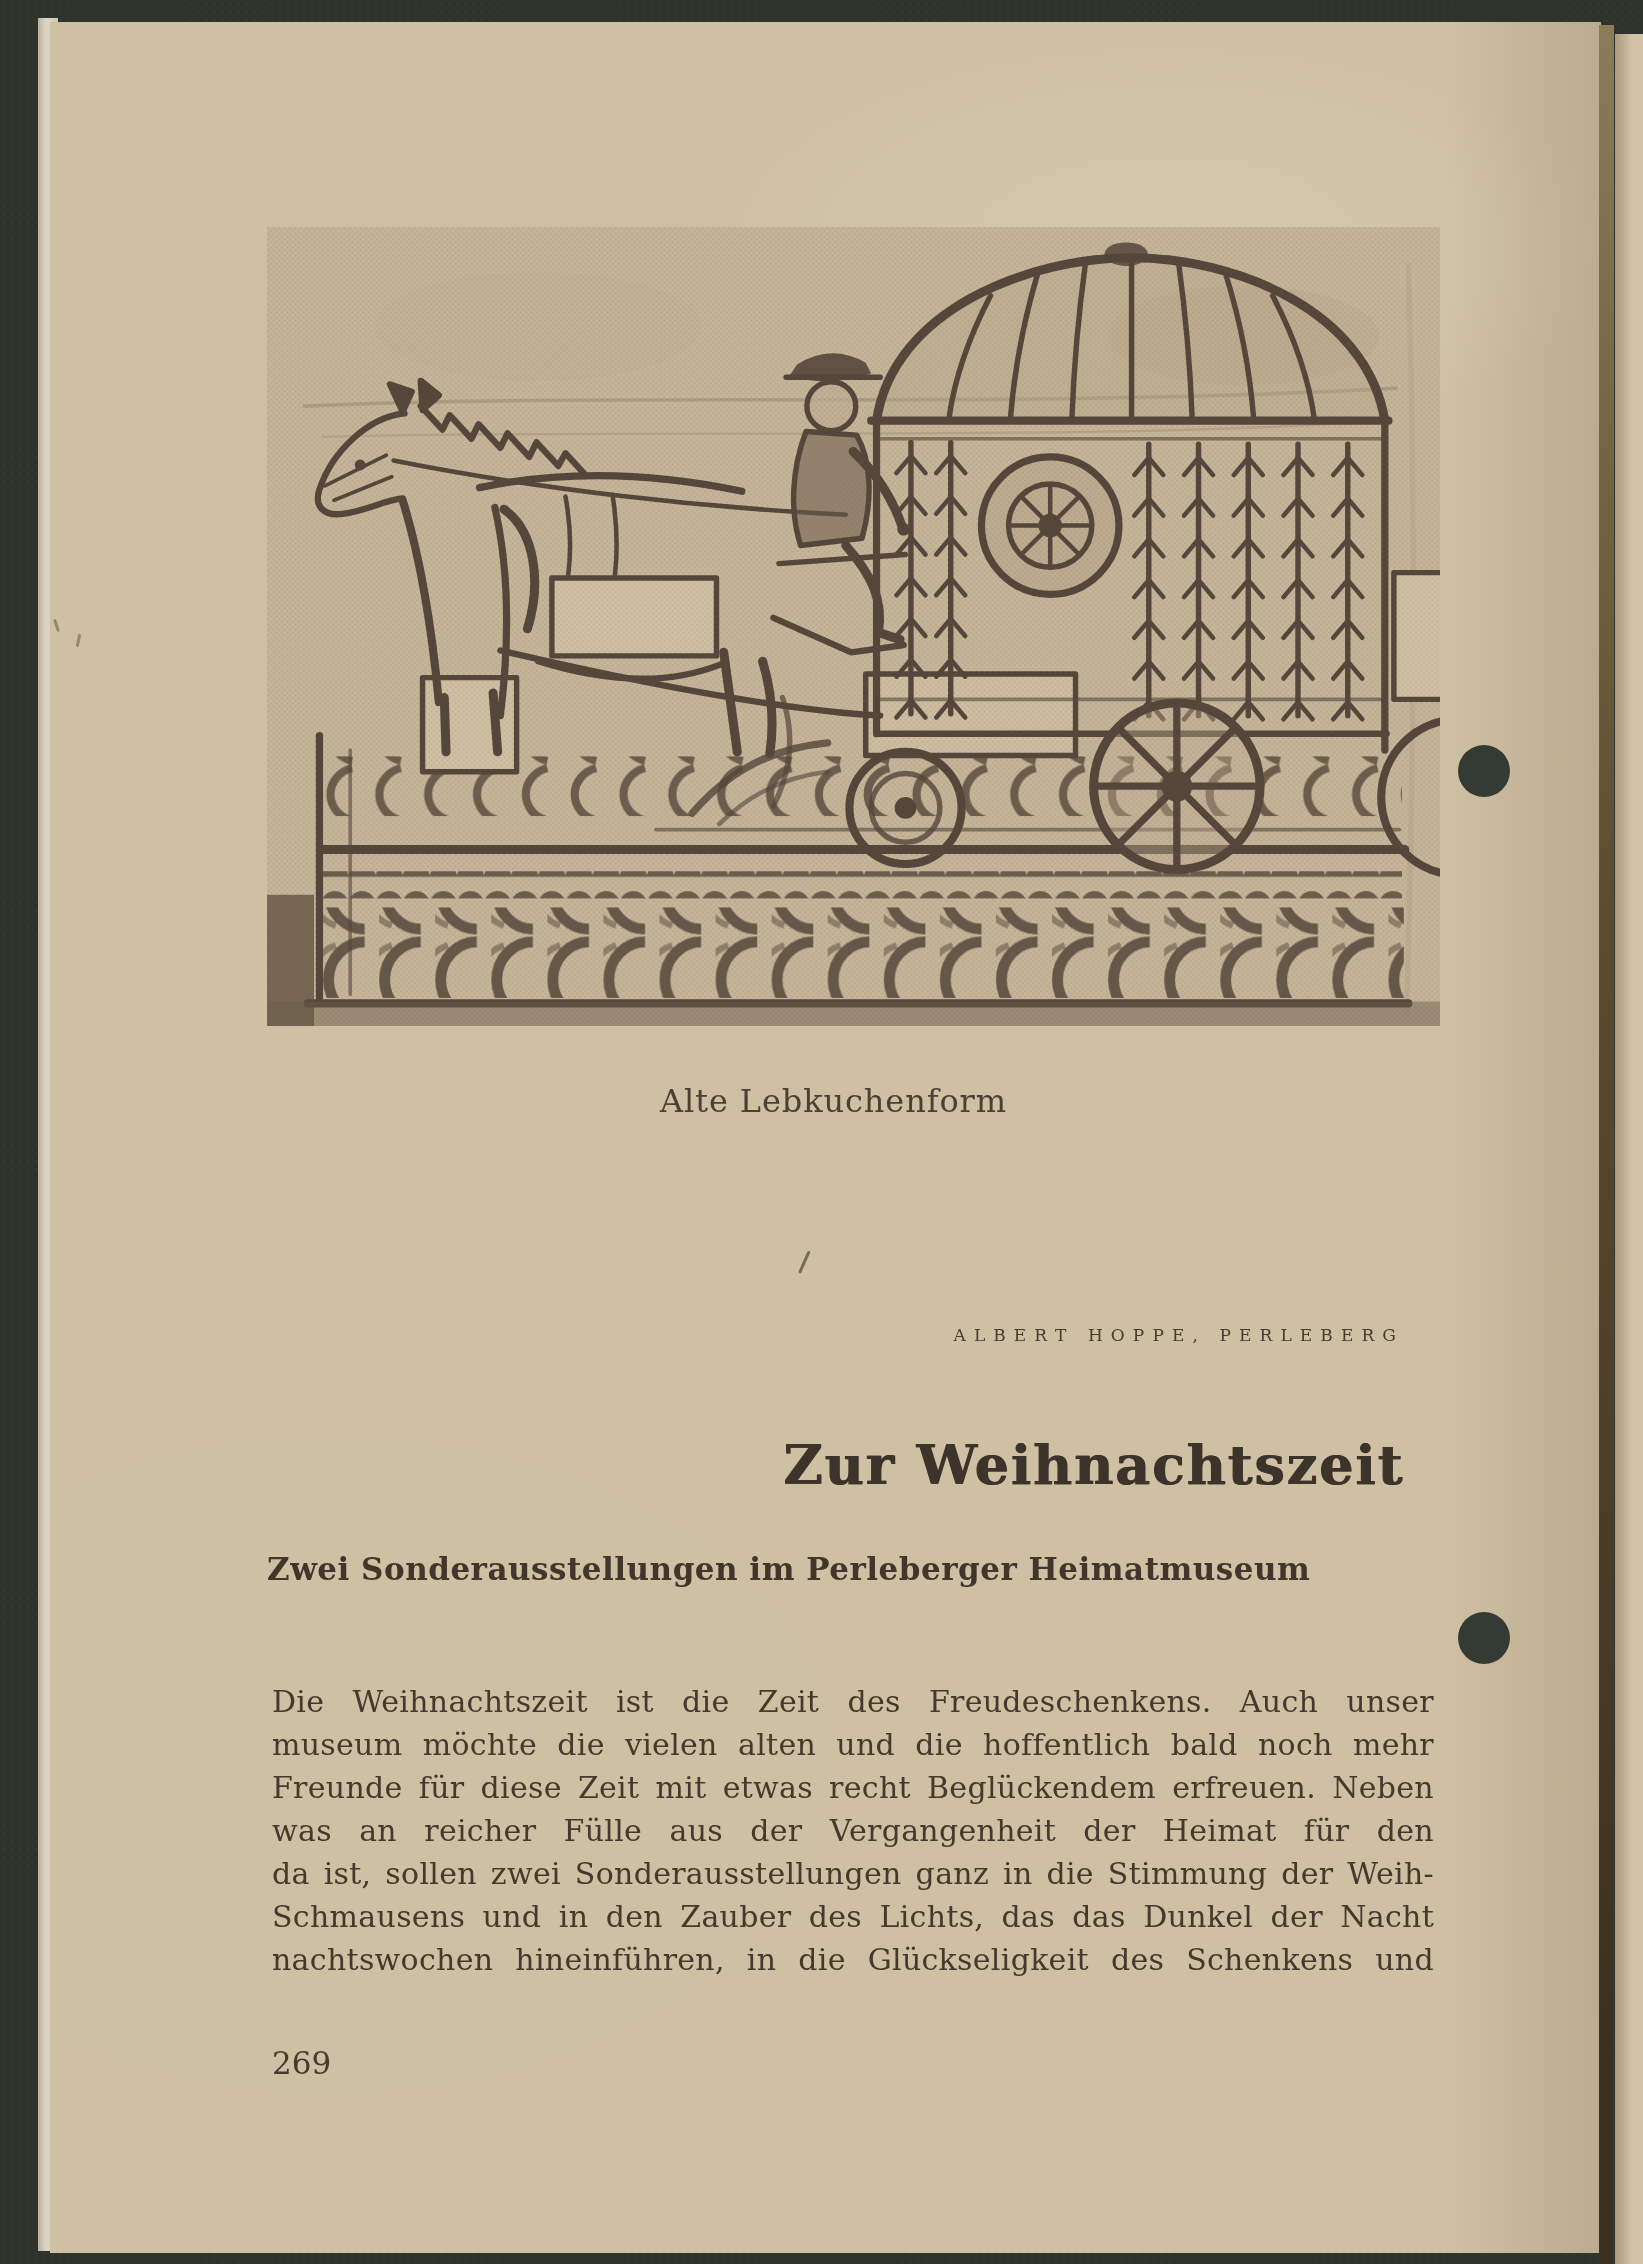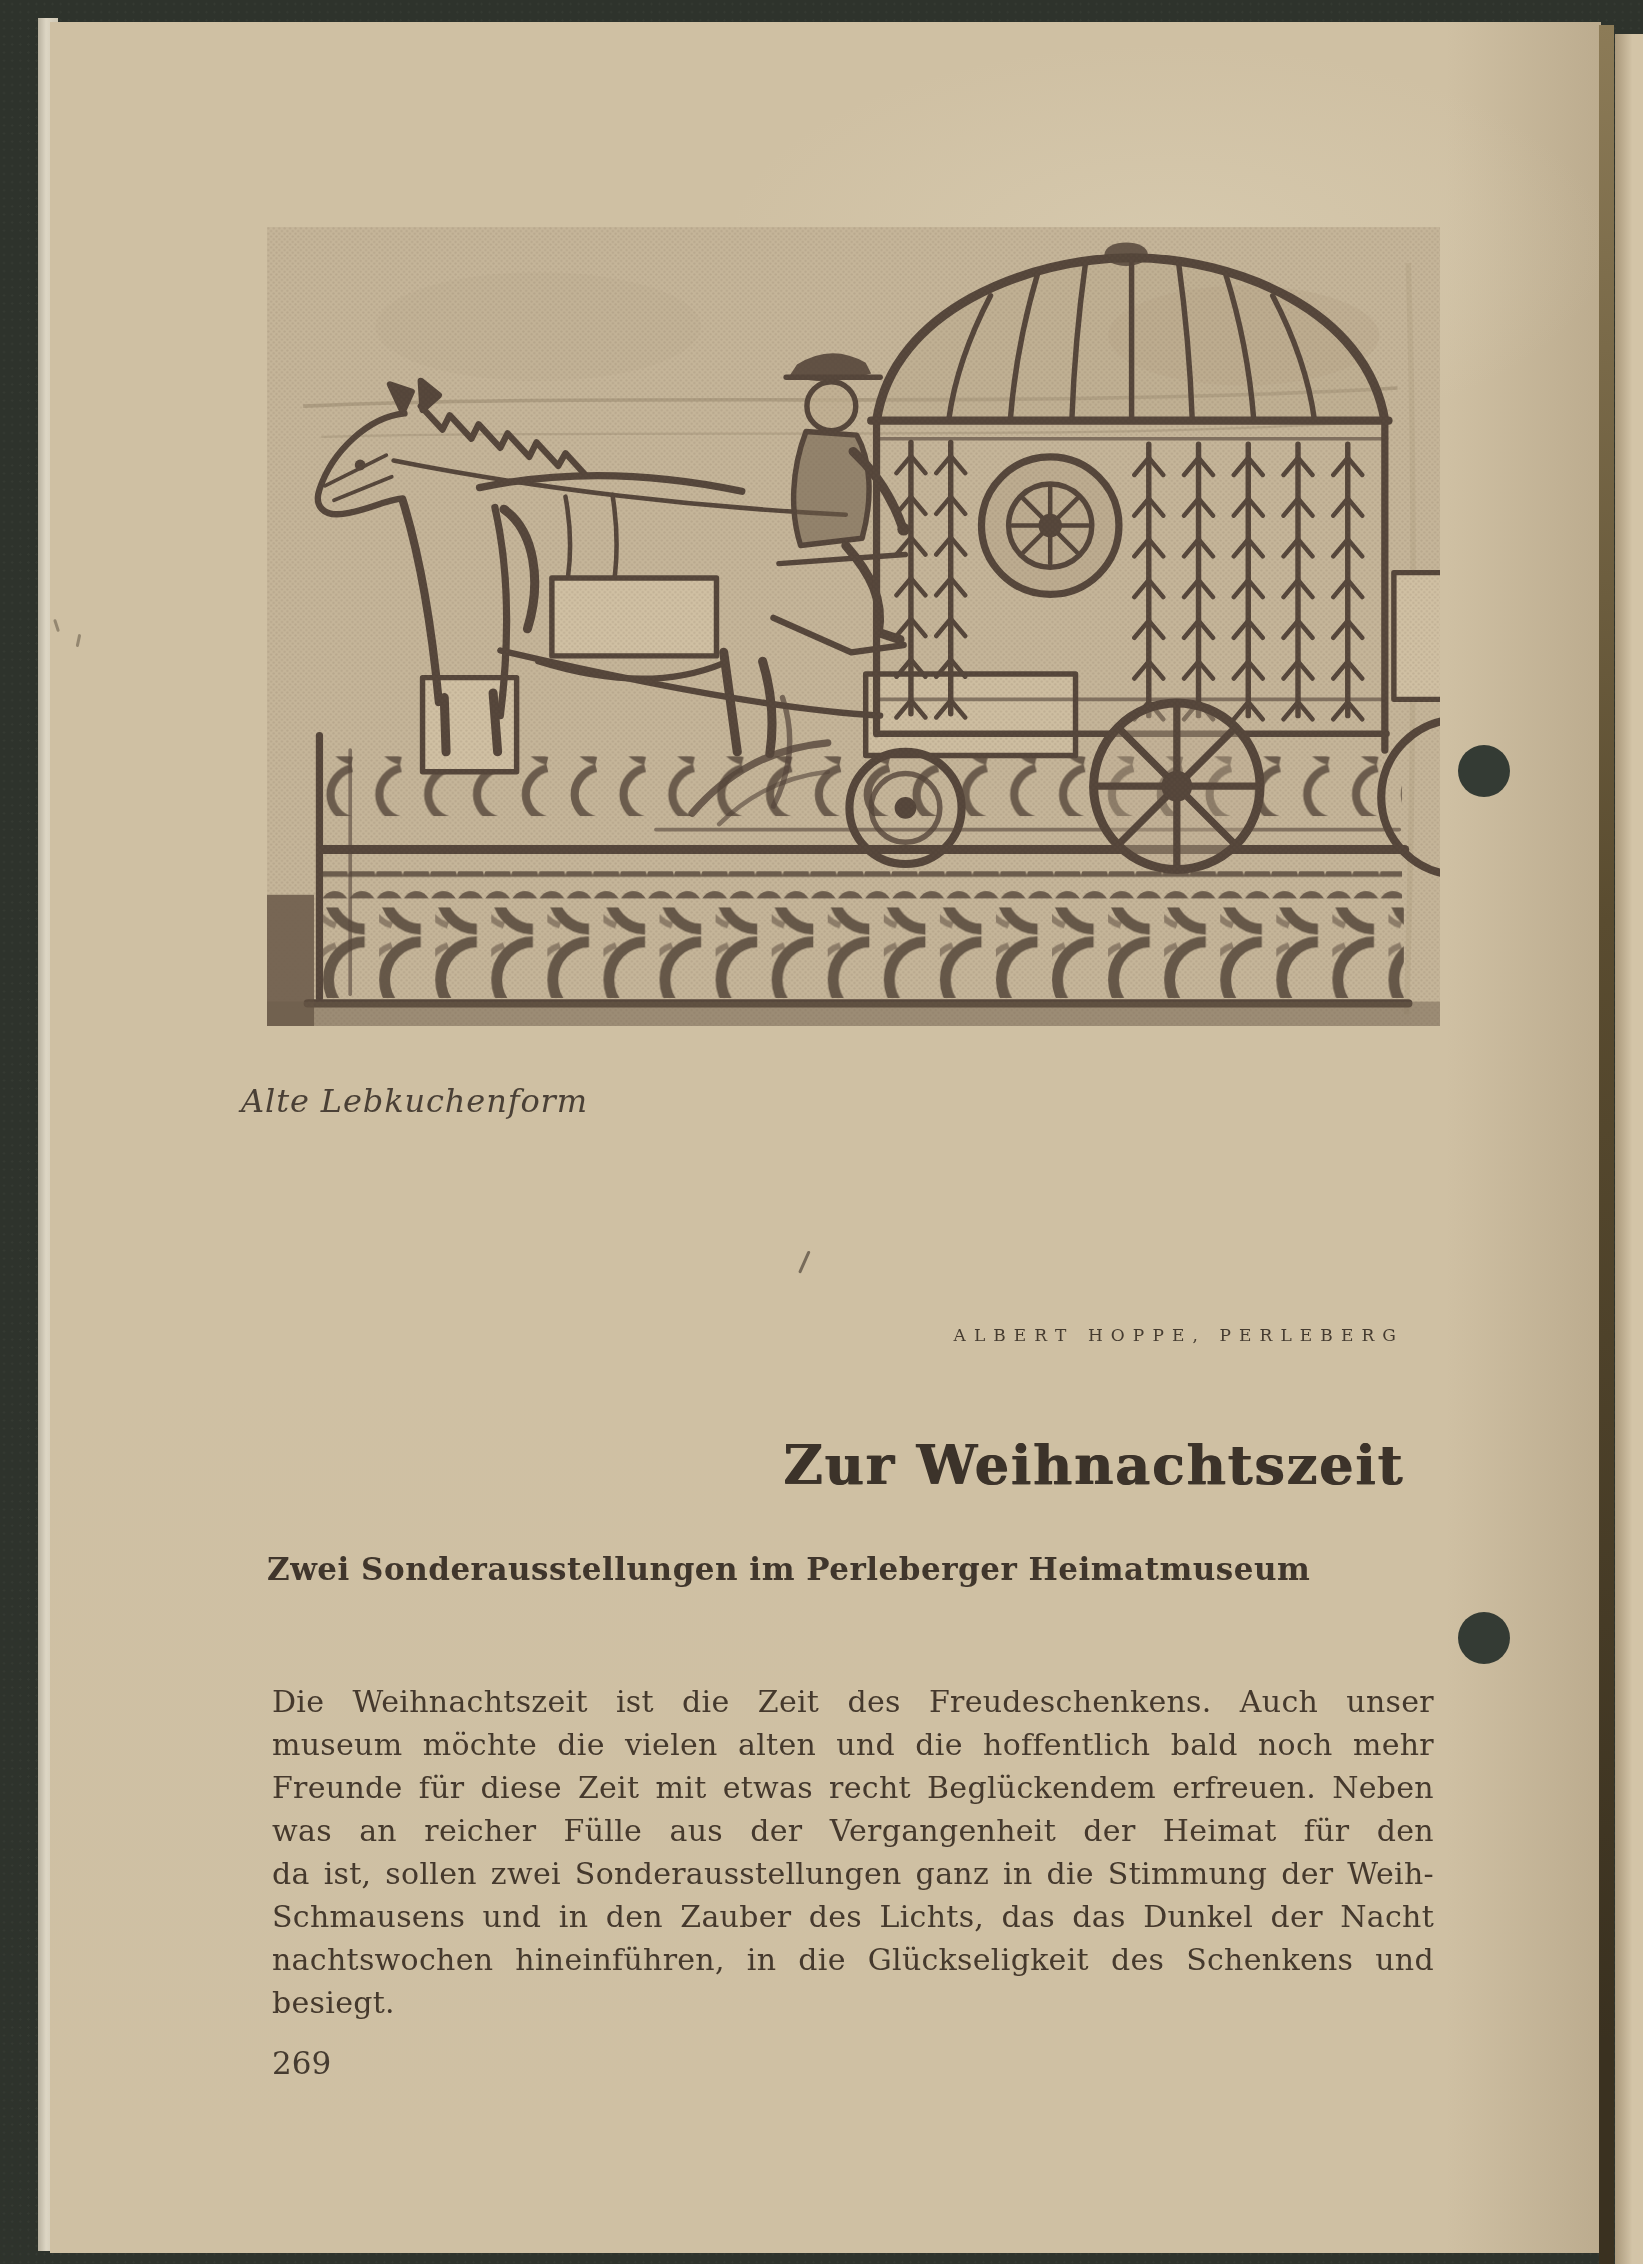--- a/index.html
+++ b/index.html
@@ -25,22 +25,22 @@
     color:#42382e;
   }
   
   .photo{
     position:absolute;left:217px;top:205px;width:1173px;height:799px;
     background:#c5b599;
   }
   .photo svg{display:block;width:100%;height:100%;}
   
   .caption{
-    position:absolute;left:191px;top:1060px;width:1173px;
-    font-style:italic;font-size:32px;letter-spacing:0.9px;
+    position:absolute;left:197px;top:1060px;width:1173px;
+    text-align:center;font-size:32px;letter-spacing:0.9px;
     color:#4a4036;
   }
   .author{
     position:absolute;left:181px;top:1303px;width:1173px;
     text-align:right;font-size:17px;letter-spacing:8.1px;
     color:#453b30;
   }
   .title{
     position:absolute;left:181px;top:1411px;width:1173px;margin:0;
     text-align:right;font-size:54px;font-weight:bold;letter-spacing:1.8px;
@@ -230,21 +230,20 @@
   <h2 class="subtitle">Zwei Sonderausstellungen im Perleberger Heimatmuseum</h2>
 
   <div class="body-text">
     <div class="bline">Die Weihnachtszeit ist die Zeit des Freudeschenkens. Auch unser Heimat-</div>
     <div class="bline">museum möchte die vielen alten und die hoffentlich bald noch mehr neuen</div>
     <div class="bline">Freunde für diese Zeit mit etwas recht Beglückendem erfreuen. Neben dem,</div>
     <div class="bline">was an reicher Fülle aus der Vergangenheit der Heimat für den Besucher</div>
     <div class="bline">da ist, sollen zwei Sonderausstellungen ganz in die Stimmung der Weih-</div>
     <div class="bline">Schmausens und in den Zauber des Lichts, das das Dunkel der Nacht</div>
     <div class="bline">nachtswochen hineinführen, in die Glückseligkeit des Schenkens und</div>
-    <div class="bline last">besiegt.</div>
   </div>
 
   <div class="page-number">269</div>
 
   <div class="hole hole-1"></div>
   <div class="hole hole-2"></div>
 
 </div>
 
 <div class="binding-gap"></div>

